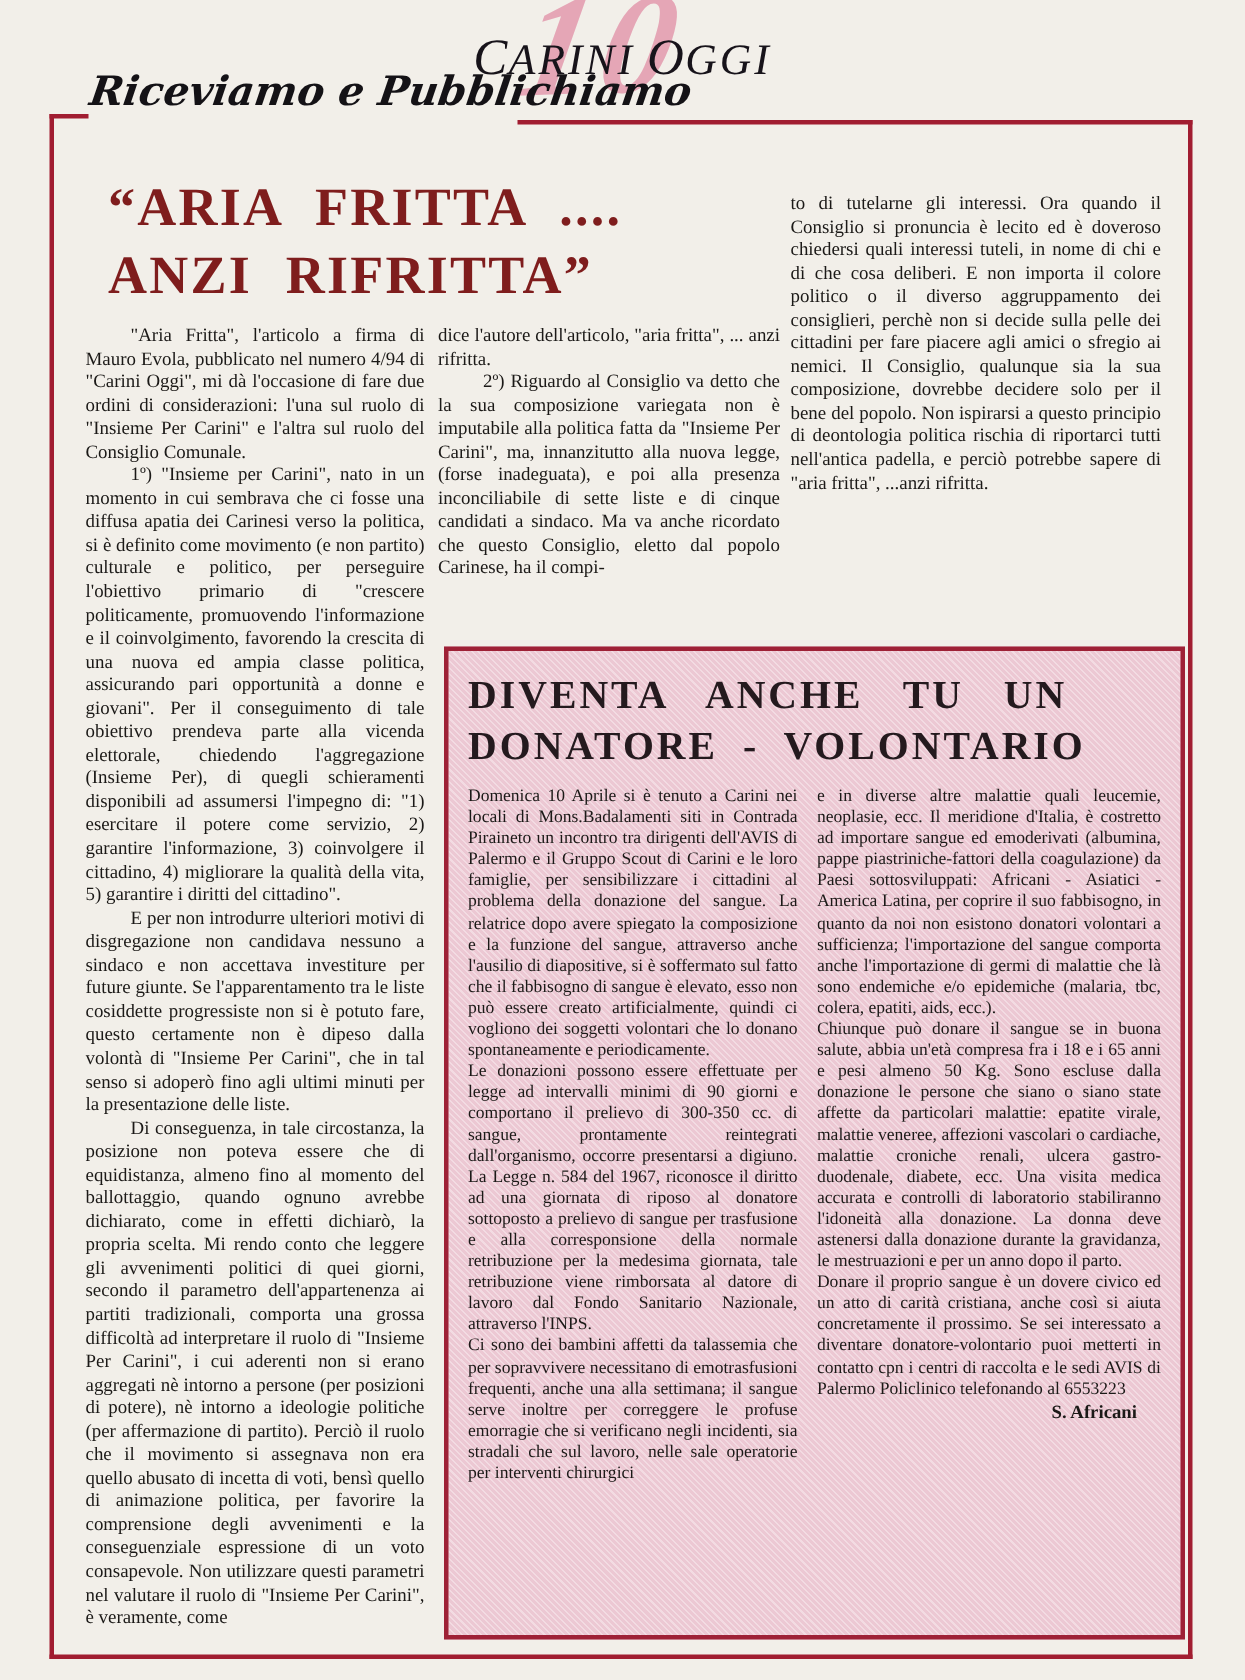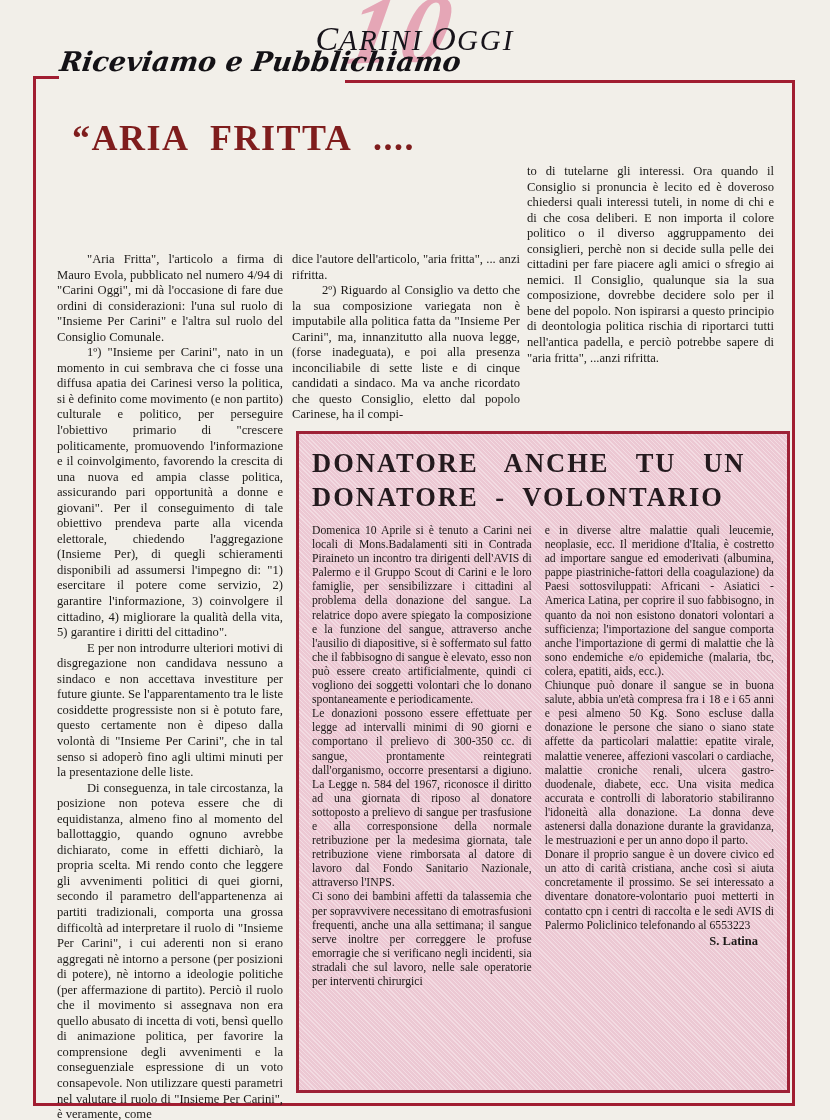--- a/index.html
+++ b/index.html
@@ -30,21 +30,21 @@
     font-size:27px;font-style:italic;font-weight:bold;
     color:#141216;transform:skewX(-8deg);white-space:nowrap;
   }
   
   .headline{
     position:absolute;left:72px;top:116px;width:430px;
     font-size:36px;line-height:45px;font-weight:bold;
     color:#7f1d1d;letter-spacing:1.5px;word-spacing:12px;
   }
   
-  .bodycol{position:absolute;text-align:justify;font-size:12.6px;line-height:15.55px;overflow:hidden;margin-top:36px;}
+  .bodycol{position:absolute;text-align:justify;font-size:12.6px;line-height:15.55px;overflow:hidden;}
   .bodycol p{margin:0;}
   .bodycol p.ind{text-indent:30px;}
   .col1{left:57px;top:216px;width:226px;height:882px;}
   .col2{left:292px;top:216px;width:228px;height:210px;}
   .col3{left:527px;top:128px;width:247px;height:268px;}
   .sig-article{
     position:absolute;left:527px;top:394px;width:247px;
     text-align:right;font-weight:bold;font-size:13.5px;letter-spacing:0.5px;
   }
   
@@ -79,51 +79,52 @@
   <div class="section-script">Riceviamo e Pubblichiamo</div>
 
   <div class="hline" style="left:33px;top:76px;width:26px;height:3px;"></div>
   <div class="vline" style="left:33px;top:76px;width:3px;height:1030px;"></div>
   <div class="hline" style="left:345px;top:80px;width:450px;height:3px;"></div>
   <div class="vline" style="left:792px;top:80px;width:3px;height:1026px;"></div>
   <div class="hline" style="left:33px;top:1103px;width:762px;height:3px;"></div>
 
   <div class="headline">
     <div>“ARIA FRITTA ....</div>
+    <div>ANZI RIFRITTA”</div>
   </div>
 
   <div class="bodycol col1">
     <p class="ind">"Aria Fritta", l'articolo a firma di Mauro Evola, pubblicato nel numero 4/94 di "Carini Oggi", mi dà l'occasione di fare due ordini di considerazioni: l'una sul ruolo di "Insieme Per Carini" e l'altra sul ruolo del Consiglio Comunale.</p>
     <p class="ind">1º) "Insieme per Carini", nato in un momento in cui sembrava che ci fosse una diffusa apatia dei Carinesi verso la politica, si è definito come movimento (e non partito) culturale e politico, per perseguire l'obiettivo primario di "crescere politicamente, promuovendo l'informazione e il coinvolgimento, favorendo la crescita di una nuova ed ampia classe politica, assicurando pari opportunità a donne e giovani". Per il conseguimento di tale obiettivo prendeva parte alla vicenda elettorale, chiedendo l'aggregazione (Insieme Per), di quegli schieramenti disponibili ad assumersi l'impegno di: "1) esercitare il potere come servizio, 2) garantire l'informazione, 3) coinvolgere il cittadino, 4) migliorare la qualità della vita, 5) garantire i diritti del cittadino".</p>
     <p class="ind">E per non introdurre ulteriori motivi di disgregazione non candidava nessuno a sindaco e non accettava investiture per future giunte. Se l'apparentamento tra le liste cosiddette progressiste non si è potuto fare, questo certamente non è dipeso dalla volontà di "Insieme Per Carini", che in tal senso si adoperò fino agli ultimi minuti per la presentazione delle liste.</p>
     <p class="ind">Di conseguenza, in tale circostanza, la posizione non poteva essere che di equidistanza, almeno fino al momento del ballottaggio, quando ognuno avrebbe dichiarato, come in effetti dichiarò, la propria scelta. Mi rendo conto che leggere gli avvenimenti politici di quei giorni, secondo il parametro dell'appartenenza ai partiti tradizionali, comporta una grossa difficoltà ad interpretare il ruolo di "Insieme Per Carini", i cui aderenti non si erano aggregati nè intorno a persone (per posizioni di potere), nè intorno a ideologie politiche (per affermazione di partito). Perciò il ruolo che il movimento si assegnava non era quello abusato di incetta di voti, bensì quello di animazione politica, per favorire la comprensione degli avvenimenti e la conseguenziale espressione di un voto consapevole. Non utilizzare questi parametri nel valutare il ruolo di "Insieme Per Carini", è veramente, come</p>
   </div>
 
   <div class="bodycol col2">
     <p>dice l'autore dell'articolo, "aria fritta", ... anzi rifritta.</p>
     <p class="ind">2º) Riguardo al Consiglio va detto che la sua composizione variegata non è imputabile alla politica fatta da "Insieme Per Carini", ma, innanzitutto alla nuova legge, (forse inadeguata), e poi alla presenza inconciliabile di sette liste e di cinque candidati a sindaco. Ma va anche ricordato che questo Consiglio, eletto dal popolo Carinese, ha il compi-</p>
   </div>
 
   <div class="bodycol col3">
     <p>to di tutelarne gli interessi. Ora quando il Consiglio si pronuncia è lecito ed è doveroso chiedersi quali interessi tuteli, in nome di chi e di che cosa deliberi. E non importa il colore politico o il diverso aggruppamento dei consiglieri, perchè non si decide sulla pelle dei cittadini per fare piacere agli amici o sfregio ai nemici. Il Consiglio, qualunque sia la sua composizione, dovrebbe decidere solo per il bene del popolo. Non ispirarsi a questo principio di deontologia politica rischia di riportarci tutti nell'antica padella, e perciò potrebbe sapere di "aria fritta", ...anzi rifritta.</p>
   </div>
 
   <div class="pinkbox">
     <div class="boxtitle">
-      <div class="tl1">DONATORE ANCHE TU UN</div>
+      <div class="tl1">DIVENTA ANCHE TU UN</div>
       <div>DONATORE - VOLONTARIO</div>
     </div>
     <div class="boxcols">
       <div class="boxcol boxcol-left">
         <p>Domenica 10 Aprile si è tenuto a Carini nei locali di Mons.Badalamenti siti in Contrada Piraineto un incontro tra dirigenti dell'AVIS di Palermo e il Gruppo Scout di Carini e le loro famiglie, per sensibilizzare i cittadini al problema della donazione del sangue. La relatrice dopo avere spiegato la composizione e la funzione del sangue, attraverso anche l'ausilio di diapositive, si è soffermato sul fatto che il fabbisogno di sangue è elevato, esso non può essere creato artificialmente, quindi ci vogliono dei soggetti volontari che lo donano spontaneamente e periodicamente.</p>
         <p>Le donazioni possono essere effettuate per legge ad intervalli minimi di 90 giorni e comportano il prelievo di 300-350 cc. di sangue, prontamente reintegrati dall'organismo, occorre presentarsi a digiuno. La Legge n. 584 del 1967, riconosce il diritto ad una giornata di riposo al donatore sottoposto a prelievo di sangue per trasfusione e alla corresponsione della normale retribuzione per la medesima giornata, tale retribuzione viene rimborsata al datore di lavoro dal Fondo Sanitario Nazionale, attraverso l'INPS.</p>
         <p>Ci sono dei bambini affetti da talassemia che per sopravvivere necessitano di emotrasfusioni frequenti, anche una alla settimana; il sangue serve inoltre per correggere le profuse emorragie che si verificano negli incidenti, sia stradali che sul lavoro, nelle sale operatorie per interventi chirurgici</p>
       </div>
       <div class="boxcol boxcol-right">
         <p>e in diverse altre malattie quali leucemie, neoplasie, ecc. Il meridione d'Italia, è costretto ad importare sangue ed emoderivati (albumina, pappe piastriniche-fattori della coagulazione) da Paesi sottosviluppati: Africani - Asiatici - America Latina, per coprire il suo fabbisogno, in quanto da noi non esistono donatori volontari a sufficienza; l'importazione del sangue comporta anche l'importazione di germi di malattie che là sono endemiche e/o epidemiche (malaria, tbc, colera, epatiti, aids, ecc.).</p>
         <p>Chiunque può donare il sangue se in buona salute, abbia un'età compresa fra i 18 e i 65 anni e pesi almeno 50 Kg. Sono escluse dalla donazione le persone che siano o siano state affette da particolari malattie: epatite virale, malattie veneree, affezioni vascolari o cardiache, malattie croniche renali, ulcera gastro-duodenale, diabete, ecc. Una visita medica accurata e controlli di laboratorio stabiliranno l'idoneità alla donazione. La donna deve astenersi dalla donazione durante la gravidanza, le mestruazioni e per un anno dopo il parto.</p>
         <p>Donare il proprio sangue è un dovere civico ed un atto di carità cristiana, anche così si aiuta concretamente il prossimo. Se sei interessato a diventare donatore-volontario puoi metterti in contatto cpn i centri di raccolta e le sedi AVIS di Palermo Policlinico telefonando al 6553223</p>
-        <div class="sig-box">S. Latina</div>
+        <div class="sig-box">S. Africani</div>
       </div>
     </div>
   </div>
 
 </div>
 
 </body></html>

